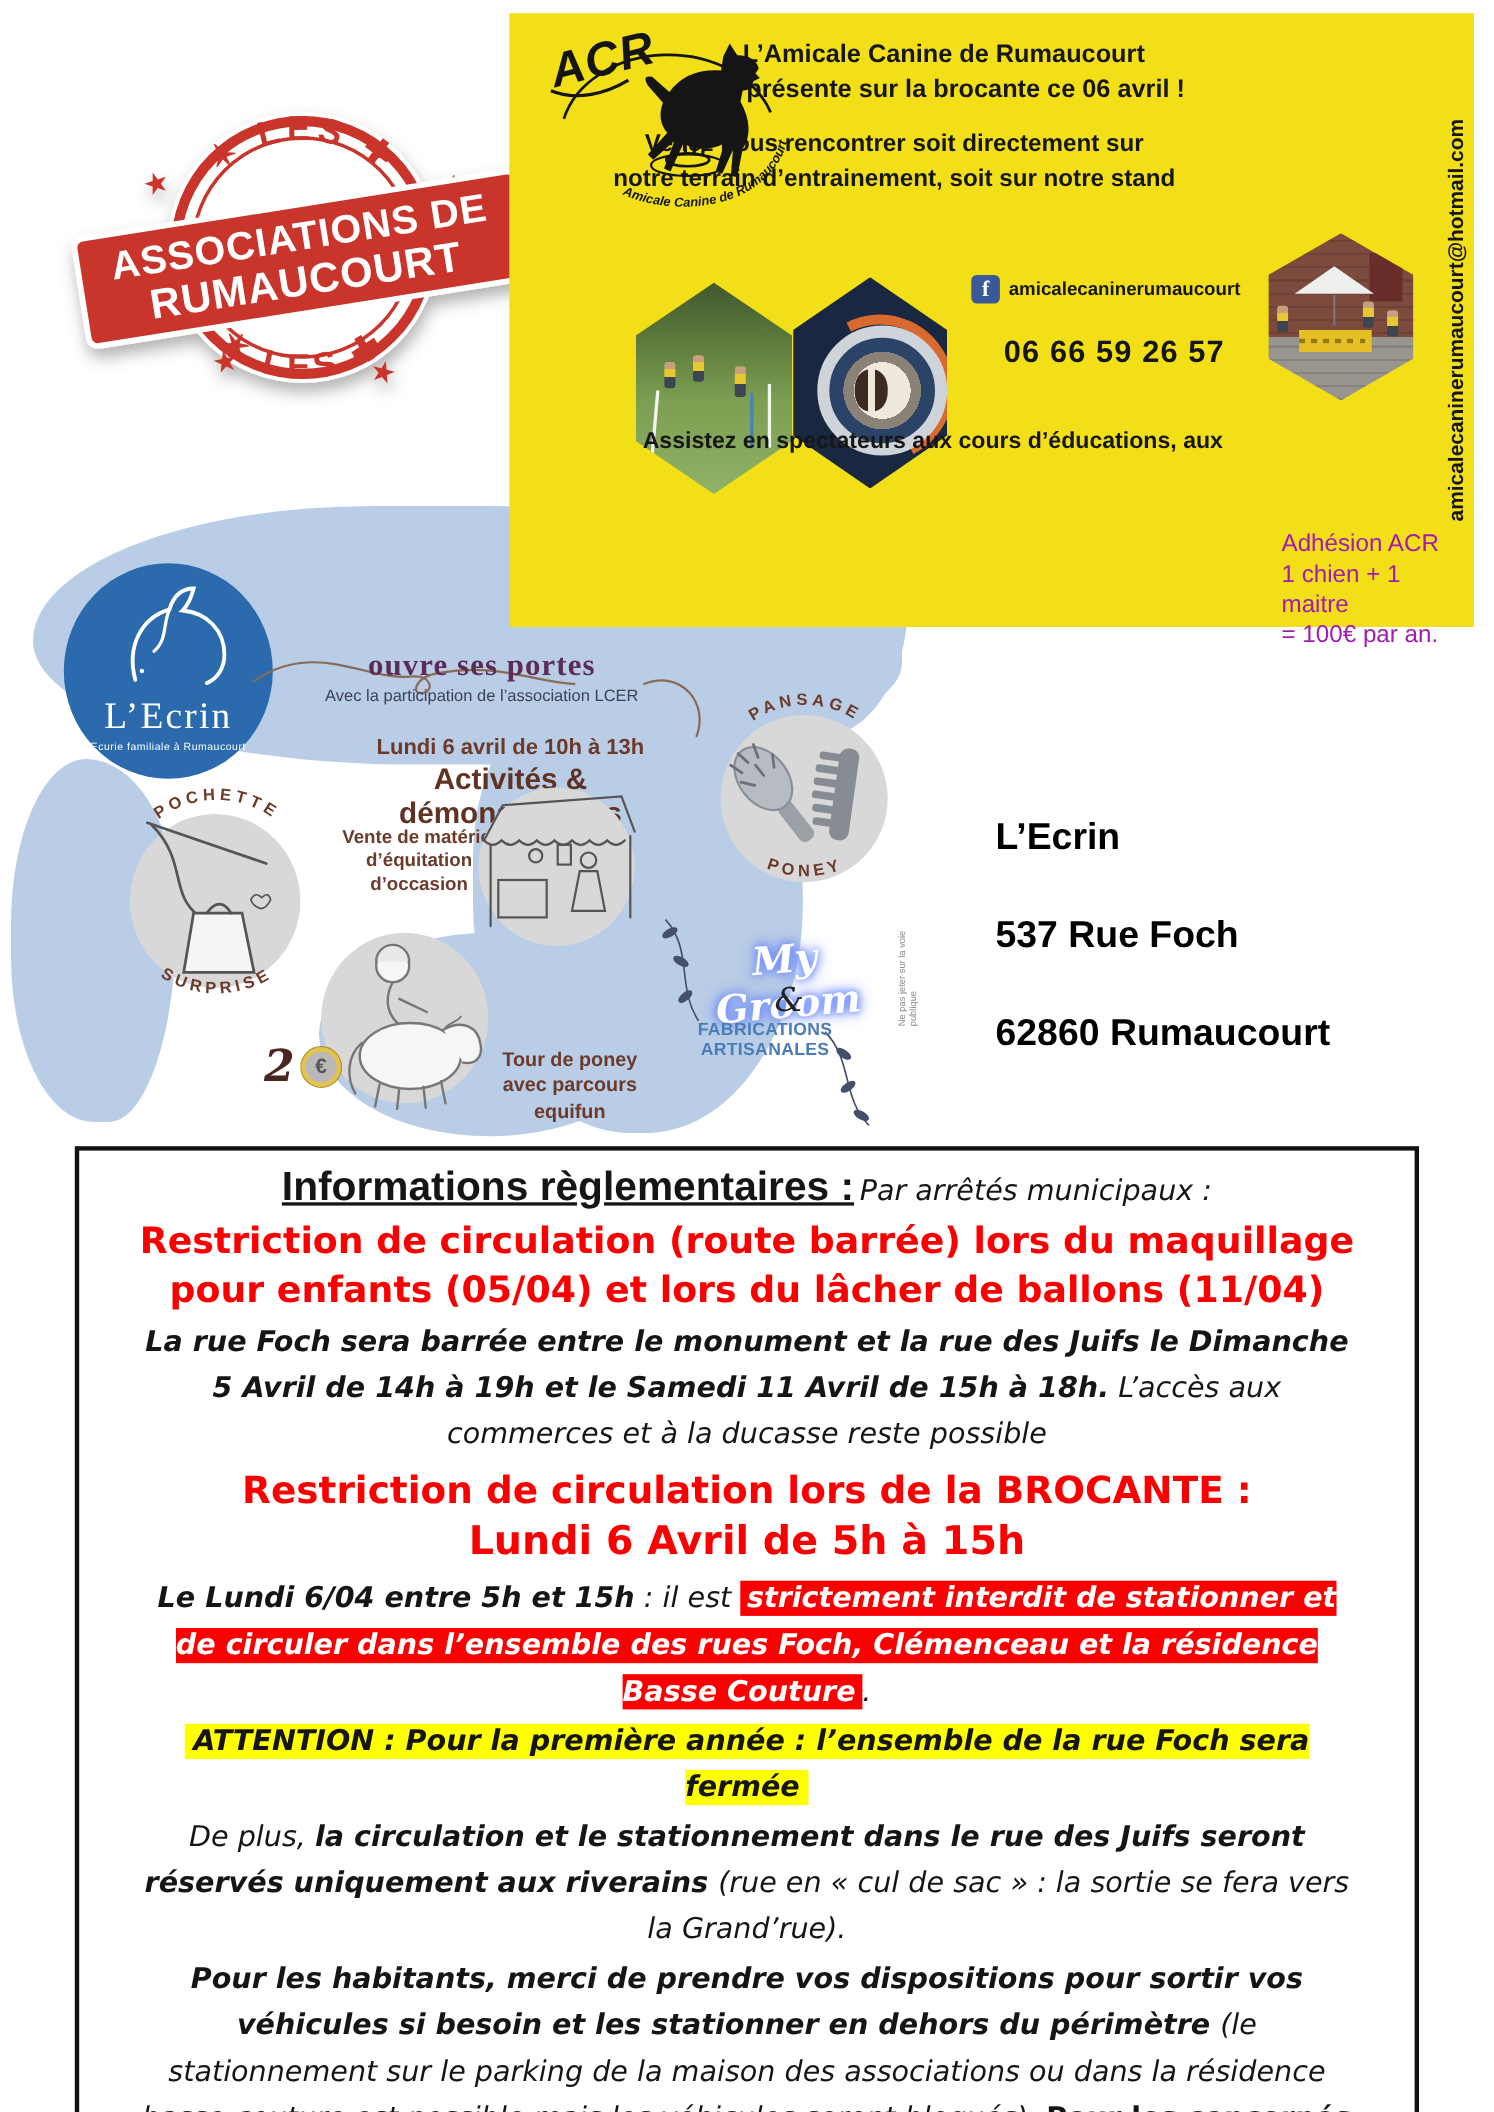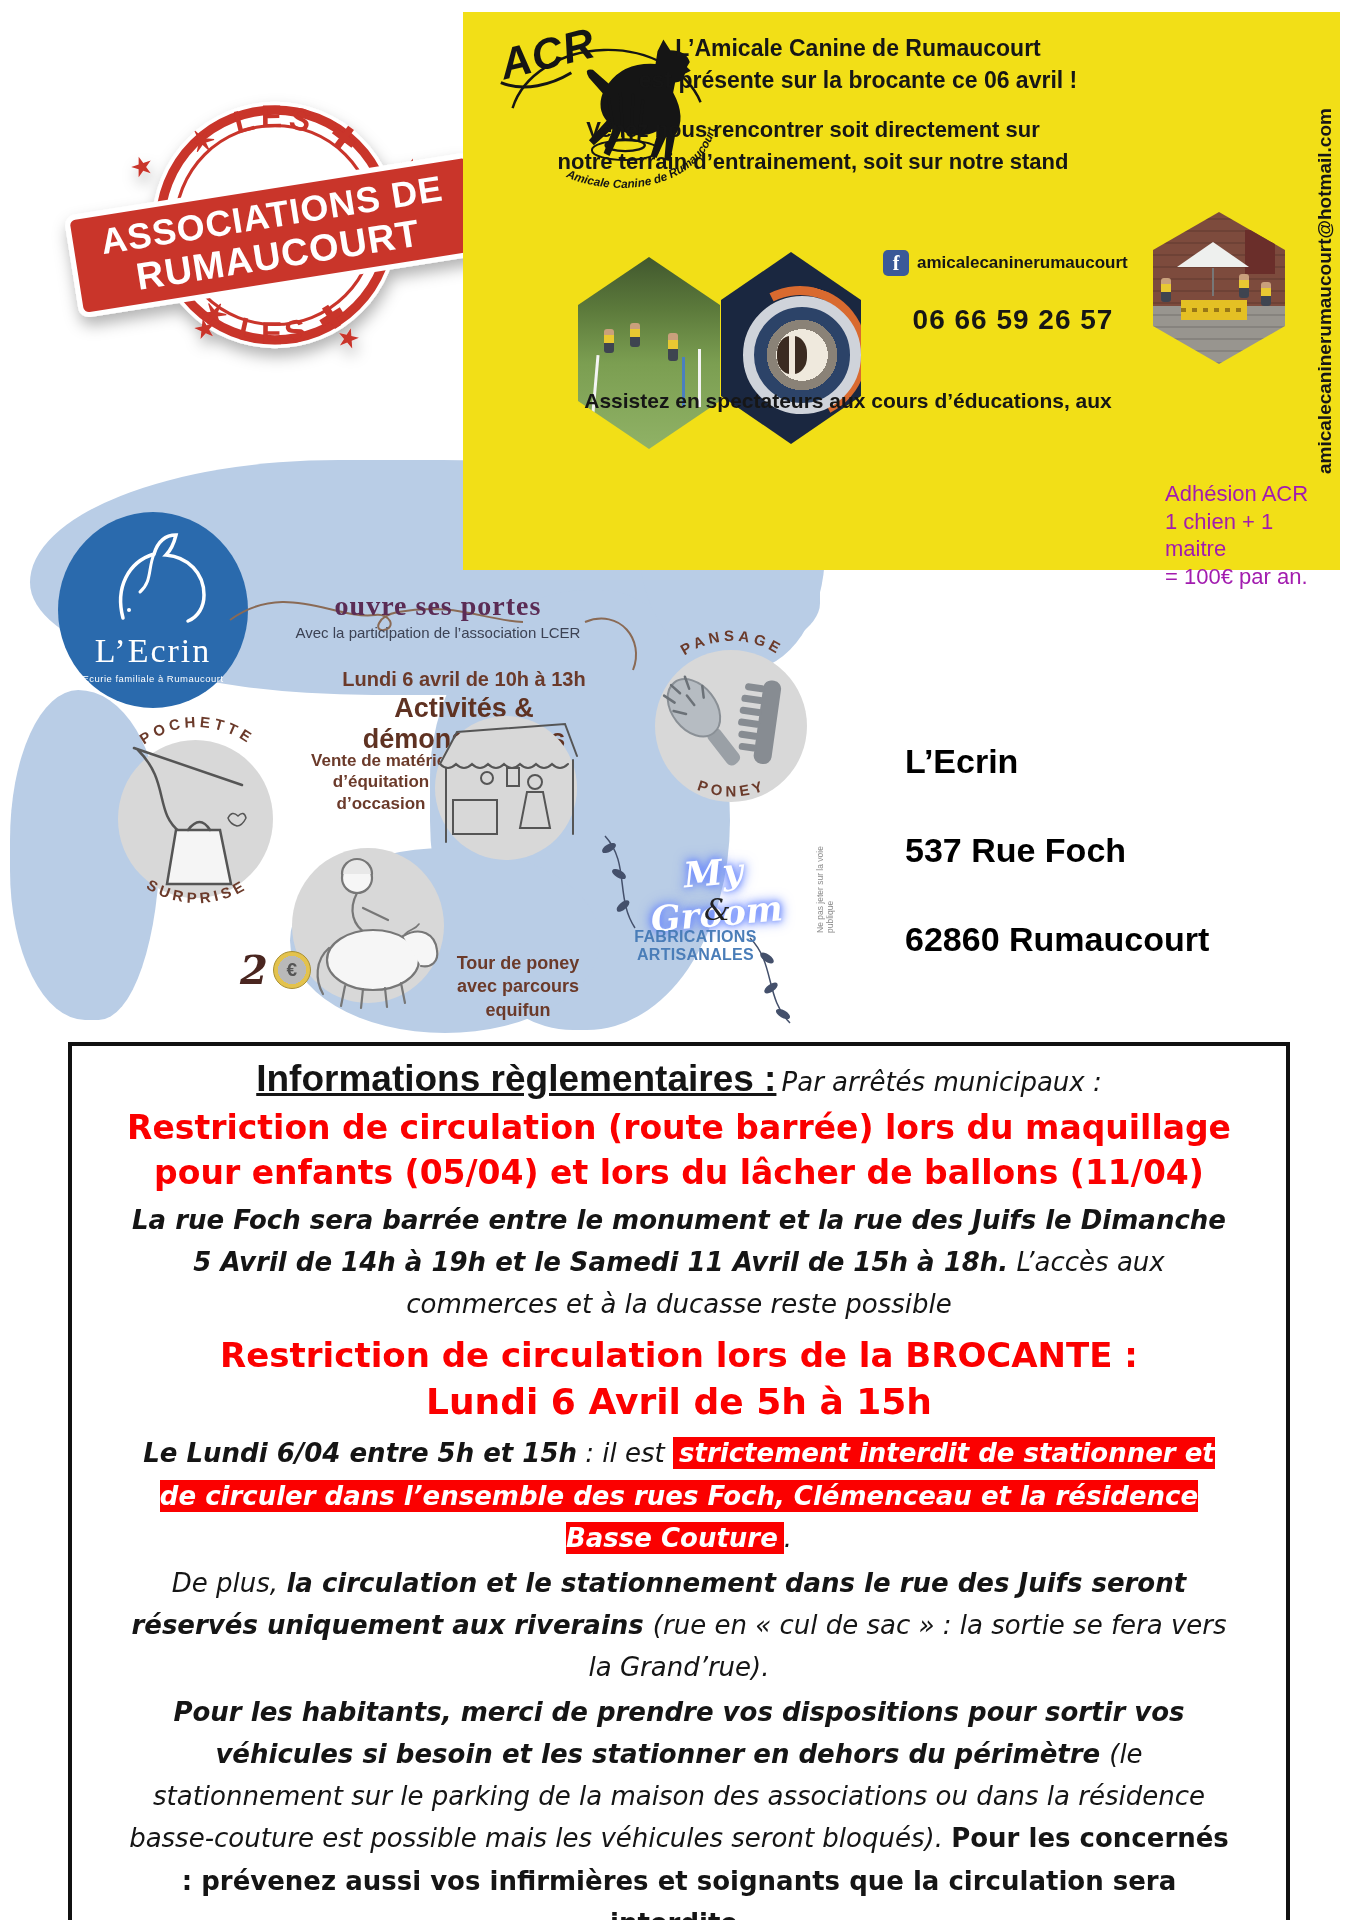--- a/index.html
+++ b/index.html
@@ -361,20 +361,23 @@
     <span class="bi">La rue Foch sera barrée entre le monument et la rue des Juifs le Dimanche 5 Avril de 14h à 19h et le Samedi 11 Avril de 15h à 18h.</span><span class="it"> L’accès aux commerces et à la ducasse reste possible</span>
   </div>
 
   <div class="ib-red ib-red2">Restriction de circulation lors de la BROCANTE :</div>
   <div class="ib-red ib-red3">Lundi 6 Avril de 5h à 15h</div>
 
   <div class="ib-para">
     <span class="bi">Le Lundi 6/04 entre 5h et 15h</span><span class="it"> : il est </span><span class="hl-red">strictement interdit de stationner et de circuler dans l’ensemble des rues Foch, Clémenceau et la résidence Basse Couture</span><span class="it">.</span>
   </div>
 
+  <div class="ib-para">
+    <span class="hl-yellow">ATTENTION : Pour la première année : l’ensemble de la rue Foch sera fermée</span>
+  </div>
 
   <div class="ib-para">
     <span class="it">De plus, </span><span class="bi">la circulation et le stationnement dans le rue des Juifs seront réservés uniquement aux riverains </span><span class="it">(rue en « cul de sac » : la sortie se fera vers la Grand’rue).</span>
   </div>
 
   <div class="ib-para">
     <span class="bi">Pour les habitants, merci de prendre vos dispositions pour sortir vos véhicules si besoin et les stationner en dehors du périmètre </span><span class="it">(le stationnement sur le parking de la maison des associations ou dans la résidence basse-couture est possible mais les véhicules seront bloqués). </span><span class="nrm-bold">Pour les concernés : prévenez aussi vos infirmières et soignants que la circulation sera interdite.</span>
   </div>
 </div>
 

